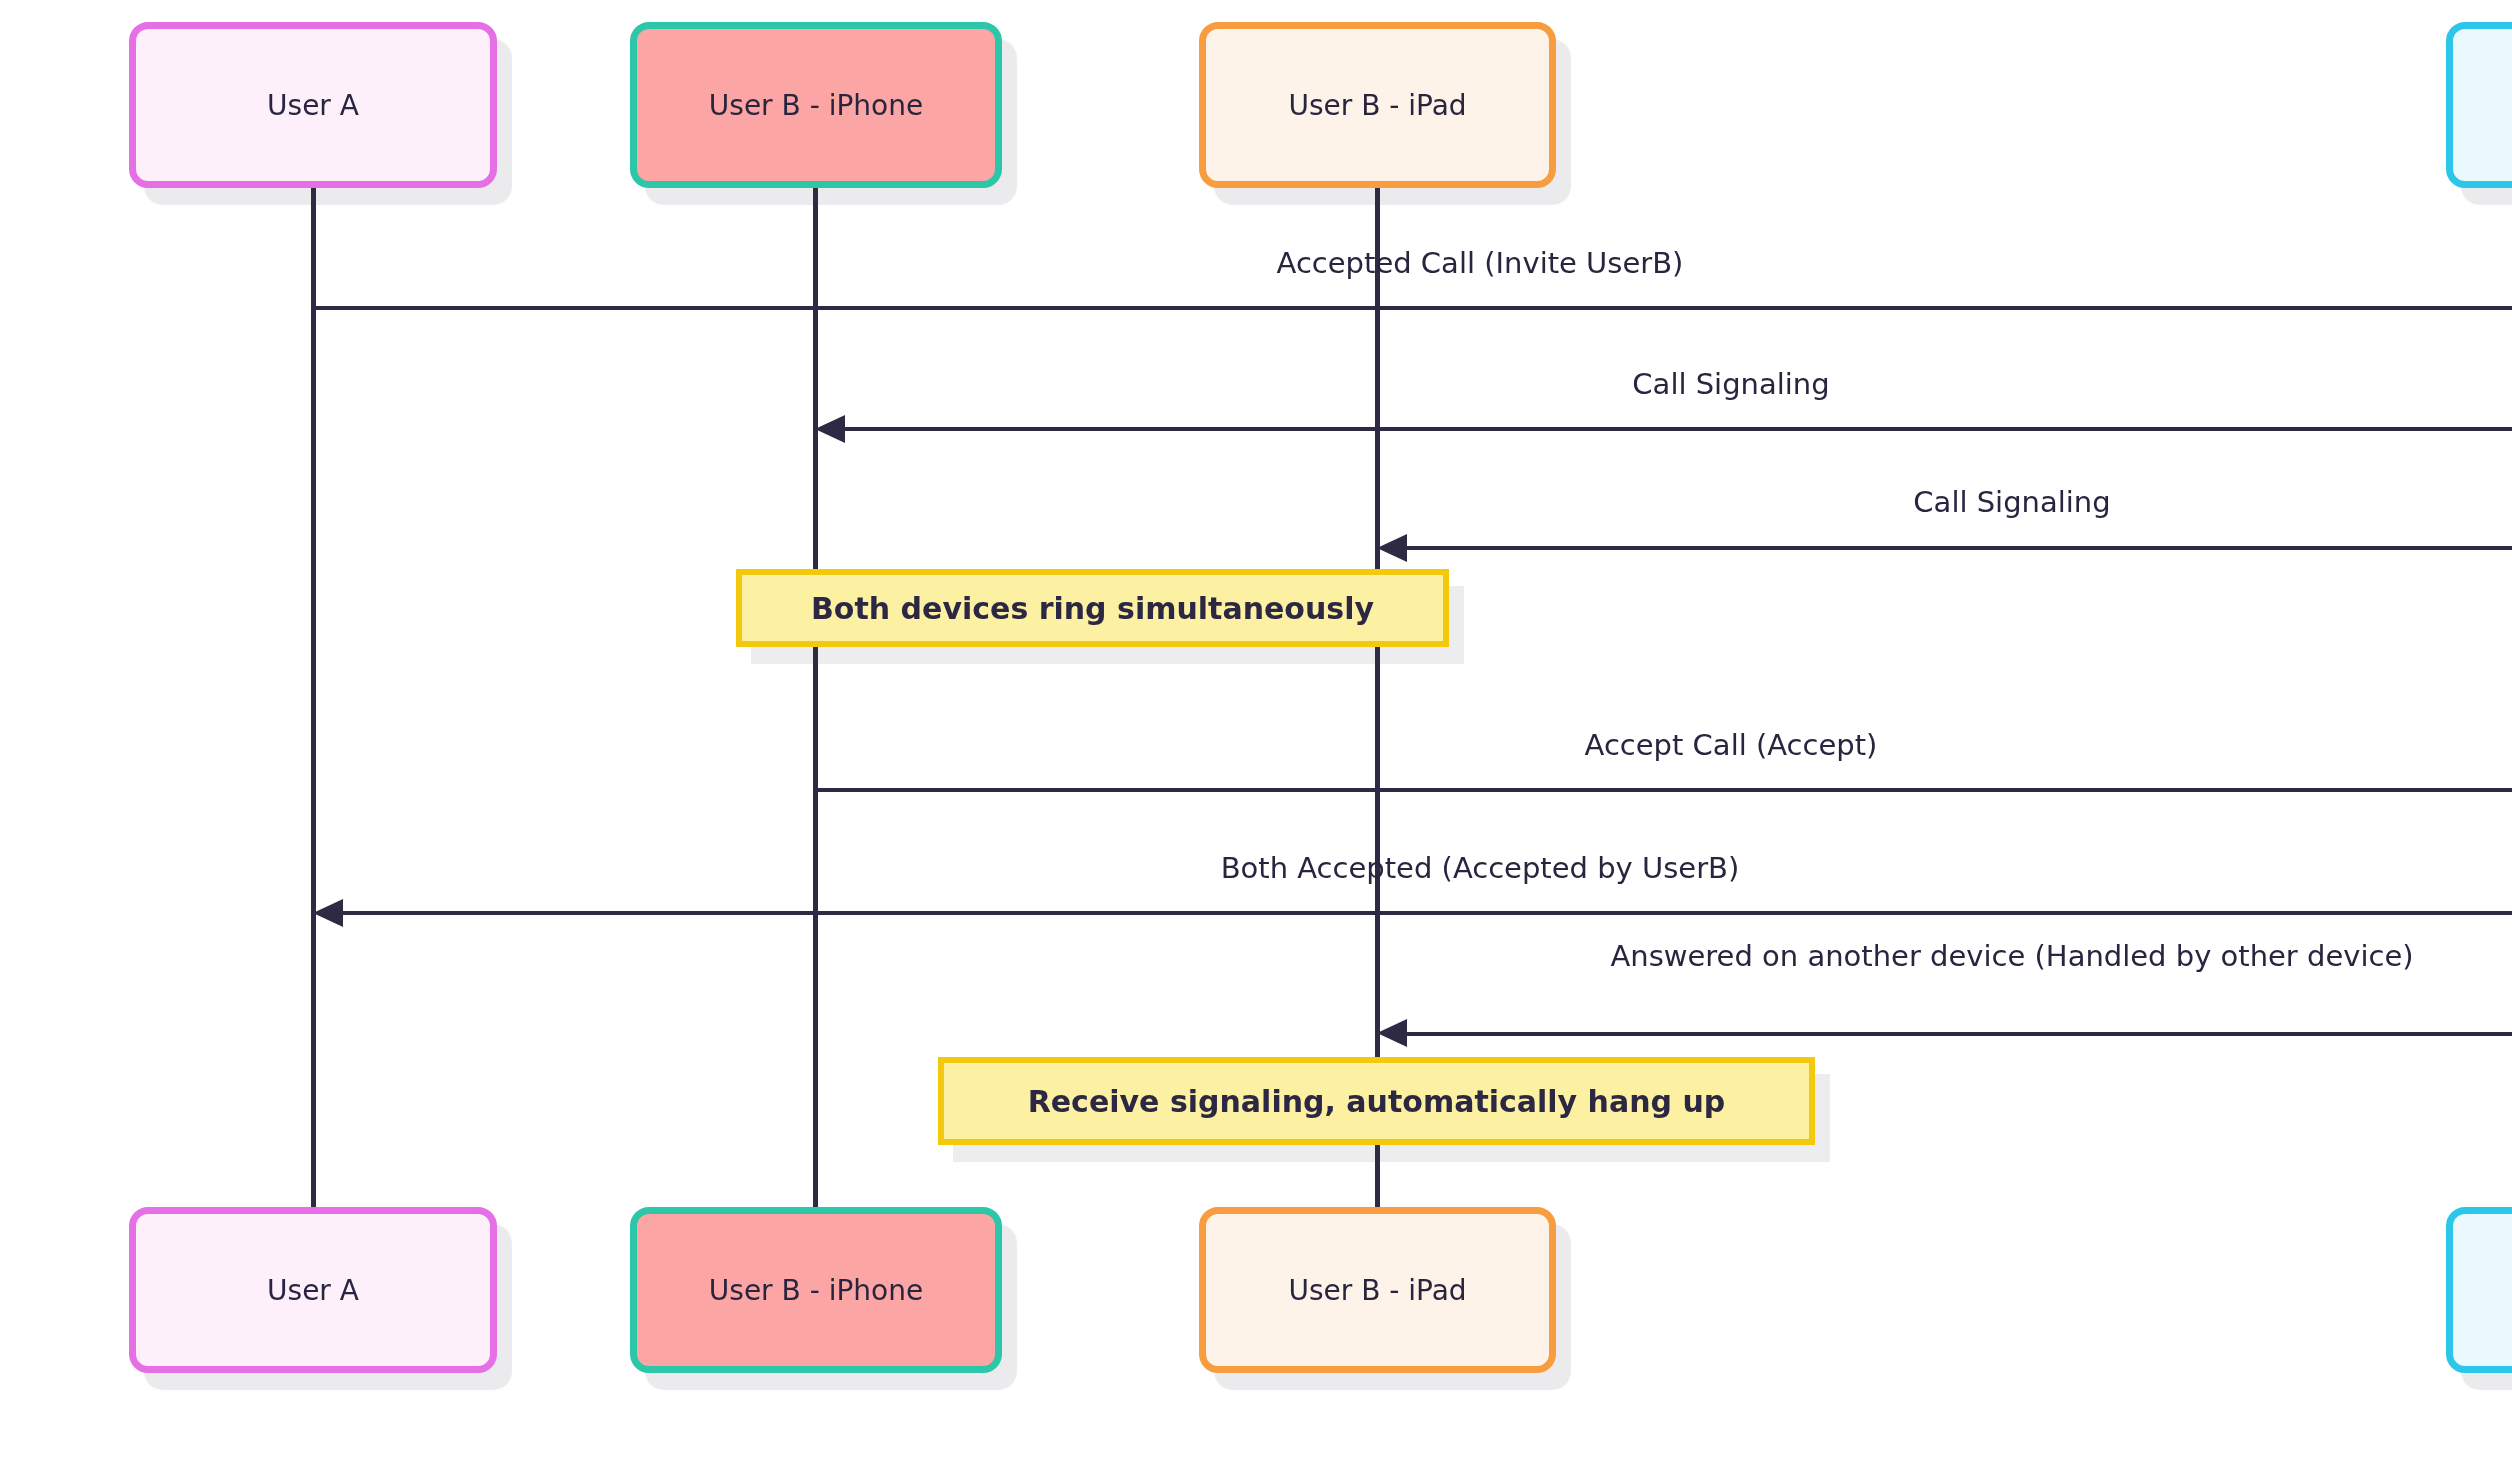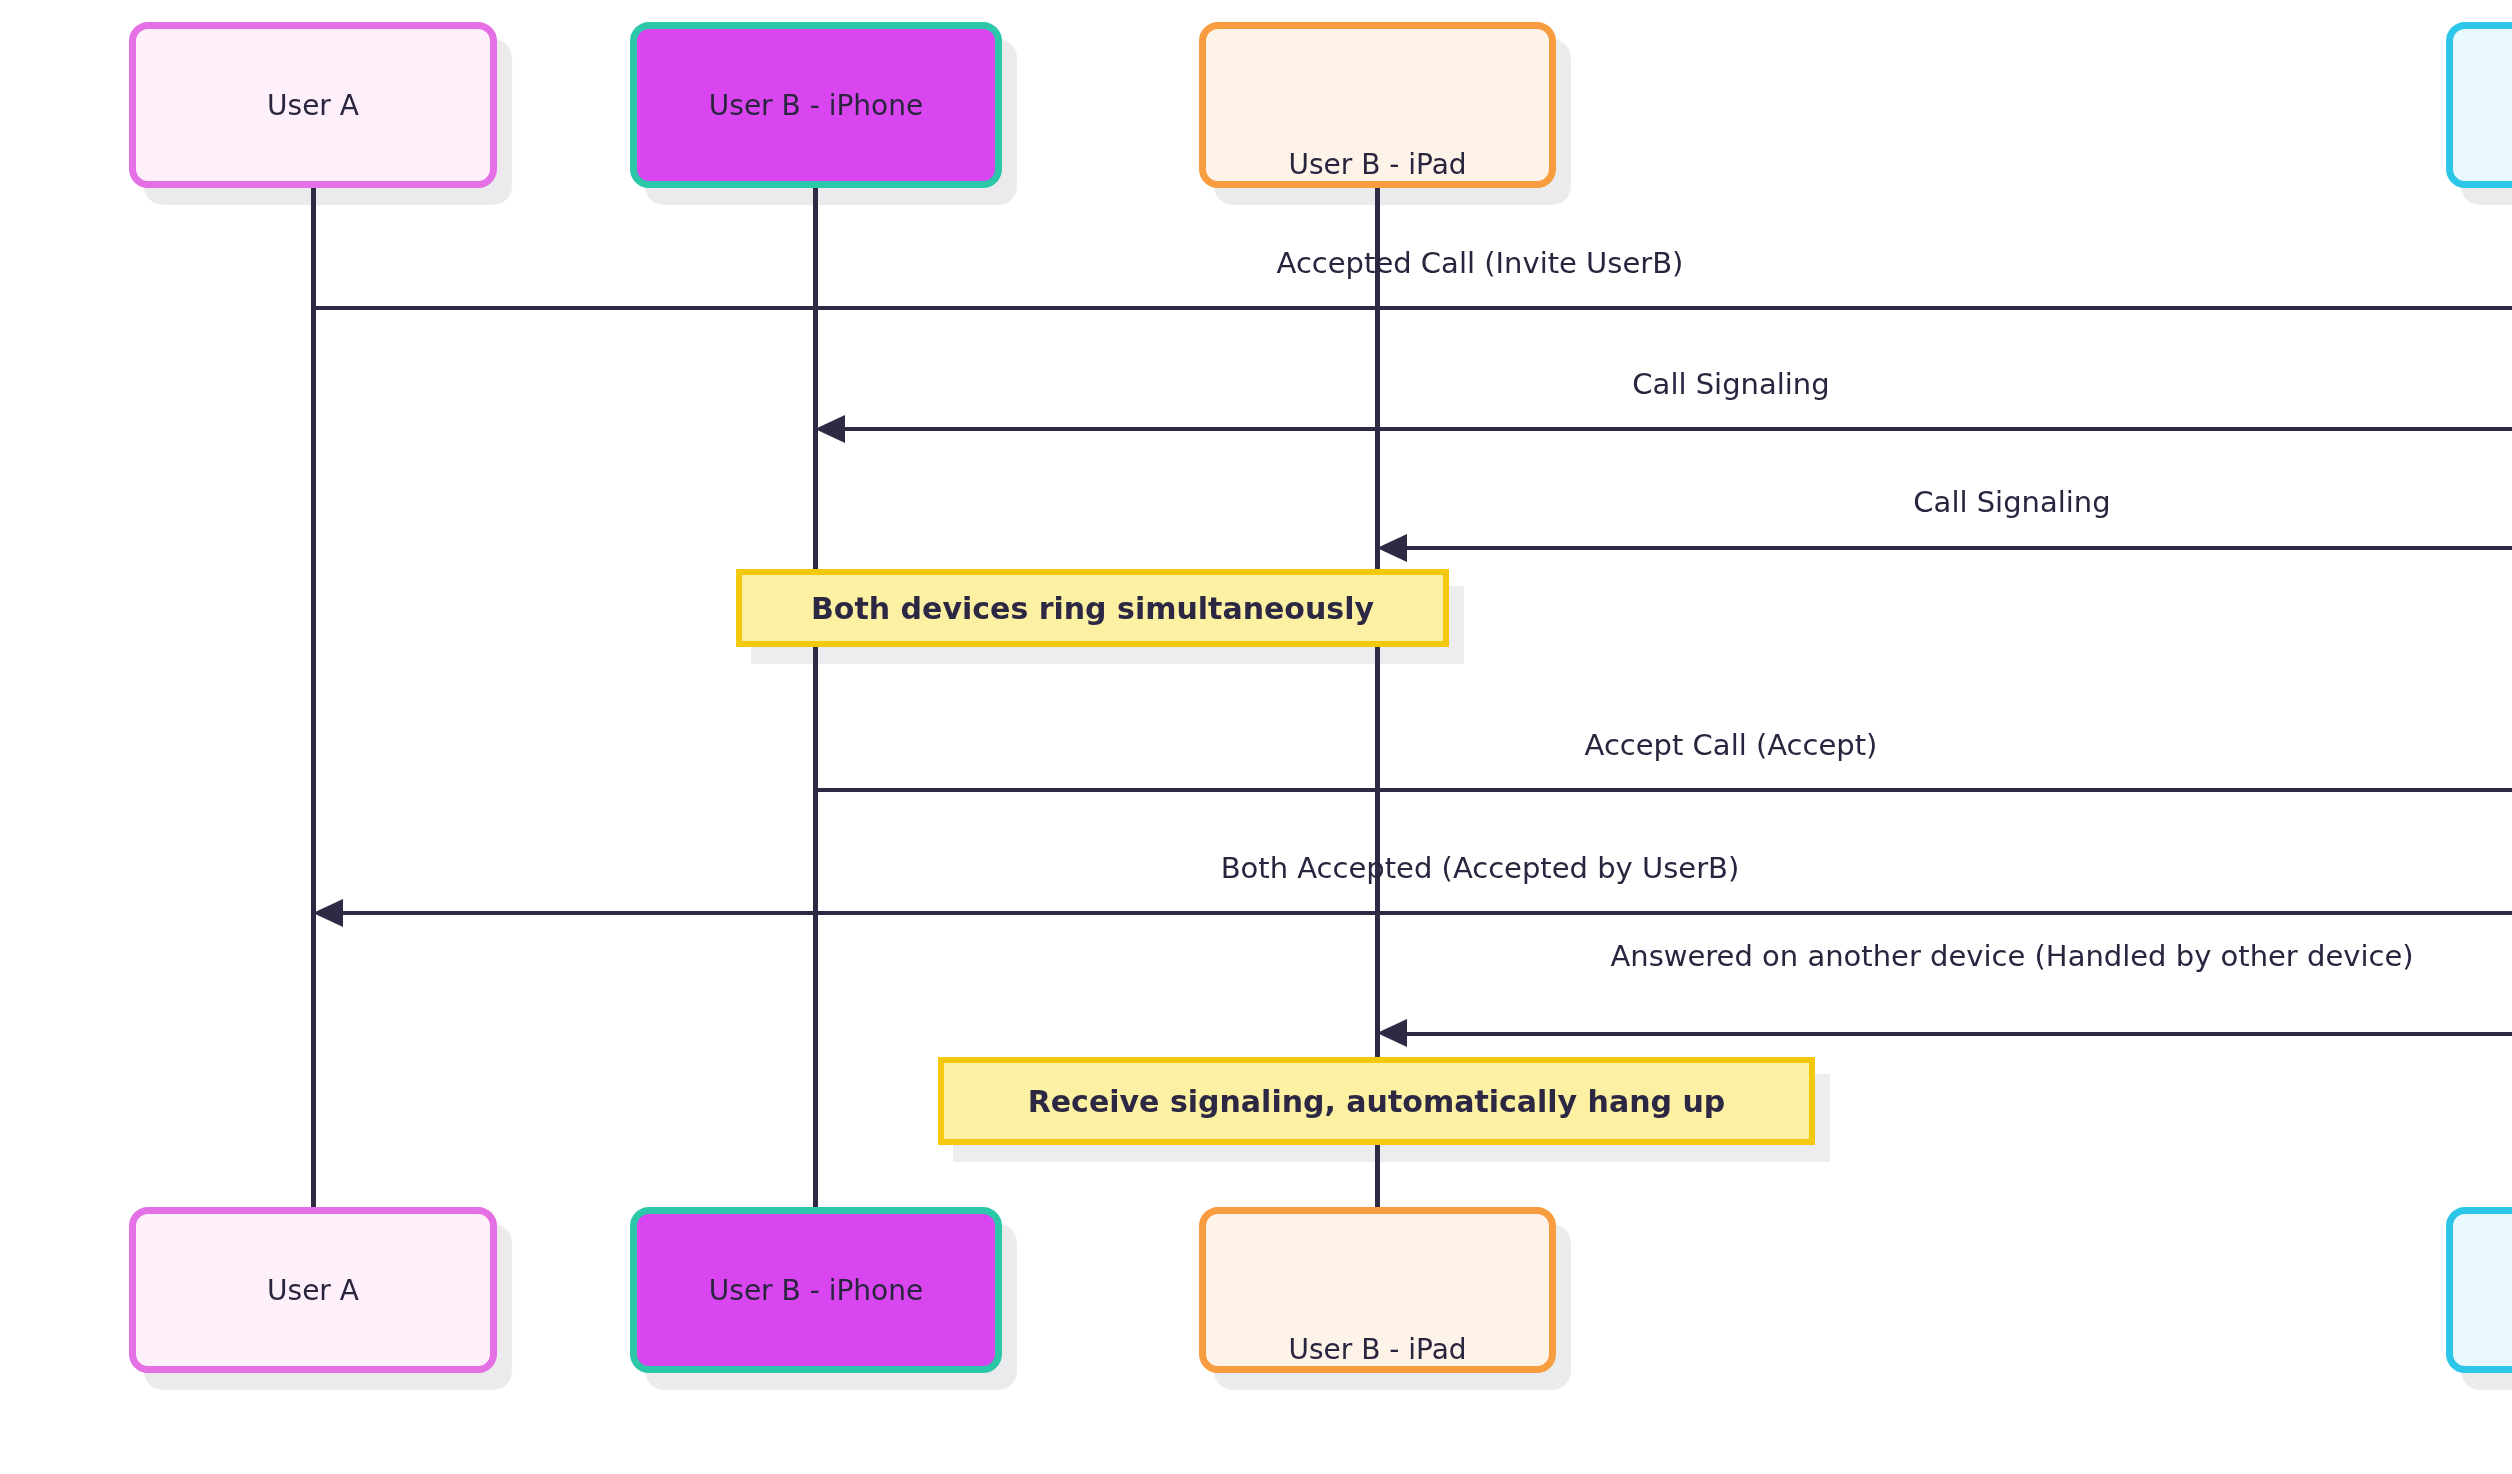--- a/index.html
+++ b/index.html
@@ -43,22 +43,22 @@
     font-weight: 400;
     color: #29253f;
     box-shadow: 15px 17px 1px rgba(60, 60, 80, 0.10);
     box-sizing: border-box;
     white-space: nowrap;
   }
   .actor.top    { top: 22px;  height: 166px; }
   .actor.bottom { top: 1207px; height: 166px; }
 
   .actor-a      { left: 129px;  width: 368px; border-color: #e570e5; background: #fdf0fb; }
-  .actor-iphone { left: 630px; width: 372px; border-color: #2cc7a8; background: #d946ef; }
-  .actor-ipad   { left: 1199px; width: 357px; border-color: #f89d3f; background: #fdf3e8; align-items: flex-end; }
+  .actor-iphone { left: 630px; width: 372px; border-color: #2cc7a8; background: #fca5a5; }
+  .actor-ipad   { left: 1199px; width: 357px; border-color: #f89d3f; background: #fdf3e8; }
   .actor-server { left: 2446px; width: 402px; border-color: #2cc6e8; background: #e9f9fd; }
 
   
   .msg-line {
     position: absolute;
     height: 4px;
     background: #2e2a44;
   }
   .msg-label {
     position: absolute;

